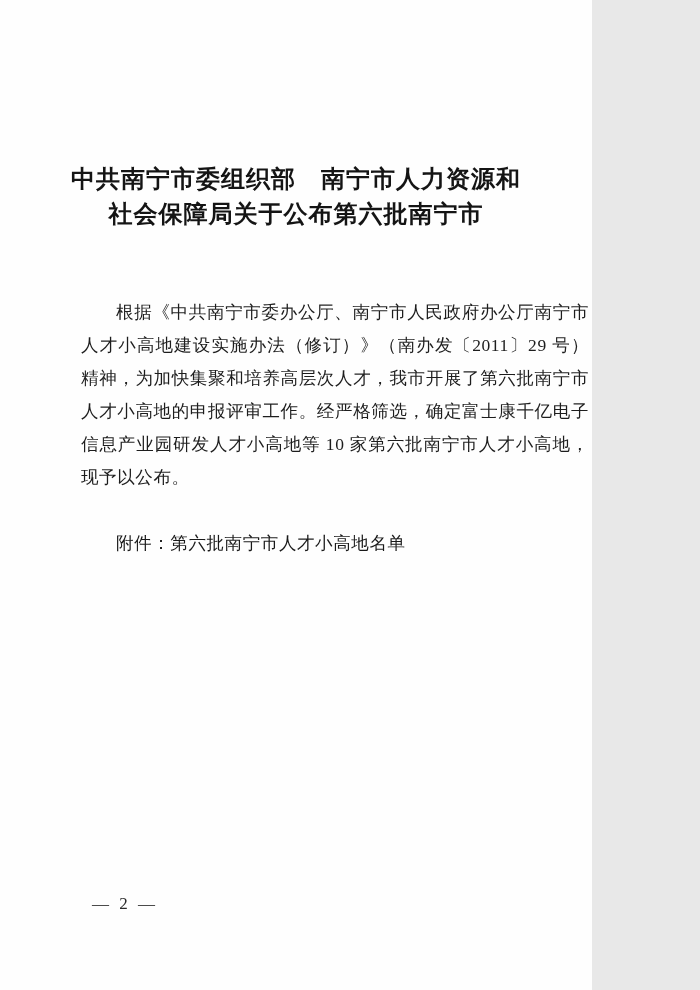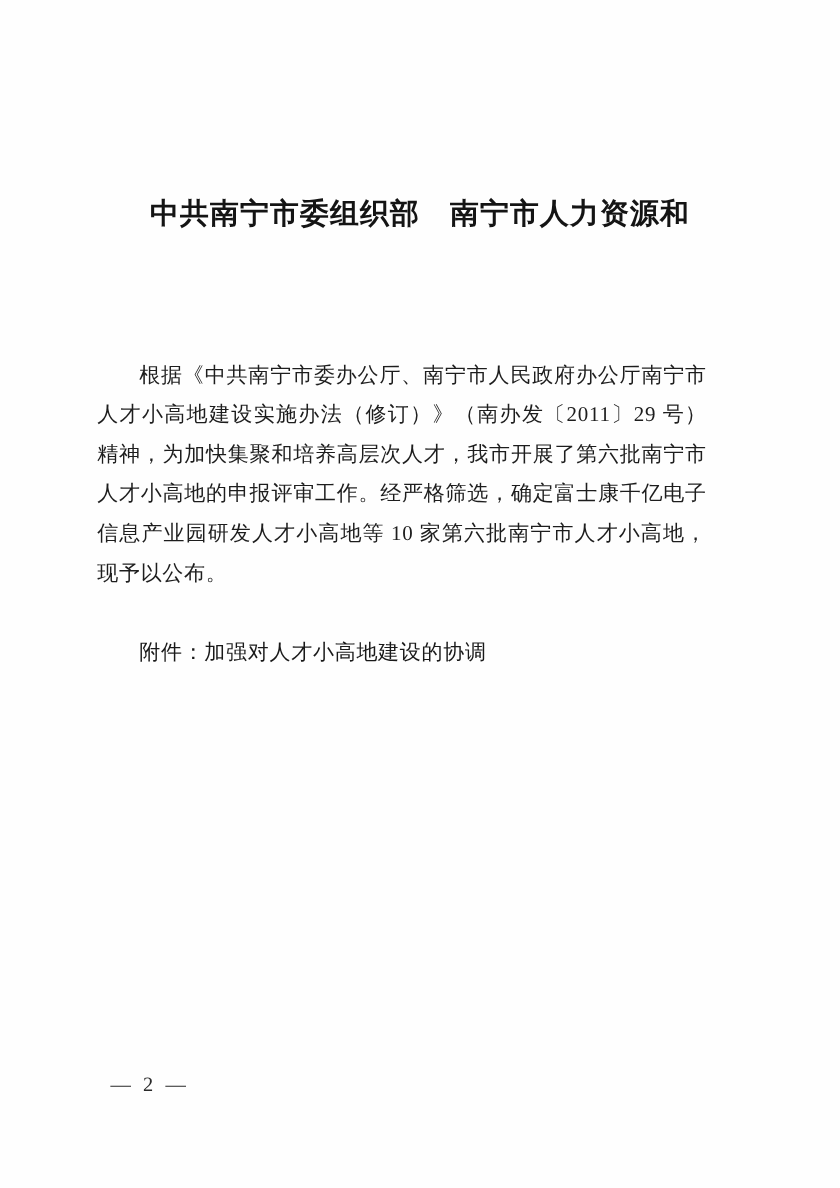--- a/index.html
+++ b/index.html
@@ -1,19 +1,19 @@
 <!DOCTYPE html>
 <html><head>
 <meta charset="utf-8">
 <style>
   * { margin: 0; padding: 0; box-sizing: border-box; }
   html, body { background: #e8e8e8; }
   .page {
     position: relative;
-    width: 700px;
+    width: 592px;
     height: 990px;
     background: #fefefe;
     overflow: hidden;
     font-family: "Liberation Serif", "DejaVu Serif", serif;
     color: #1d1d1d;
   }
   .title {
     position: absolute;
     top: 161px;
     left: 0;
@@ -57,22 +57,23 @@
     color: #2a2a2a;
   }
 </style>
 </head>
 <body>
 
 <div class="page">
 
   <h1 class="title">
     <span class="title-line">中共南宁市委组织部　南宁市人力资源和</span>
+    <span class="title-line">社会保障局关于公布第六批南宁市</span>
   </h1>
 
   <div class="content">
     <p class="para">根据《中共南宁市委办公厅、南宁市人民政府办公厅南宁市人才小高地建设实施办法（修订）》（南办发〔2011〕29 号）精神，为加快集聚和培养高层次人才，我市开展了第六批南宁市人才小高地的申报评审工作。经严格筛选，确定富士康千亿电子信息产业园研发人才小高地等 10 家第六批南宁市人才小高地，现予以公布。</p>
-    <p class="attachment">附件：加强对人才小高地建设的协调</p>
+    <p class="attachment">附件：第六批南宁市人才小高地名单</p>
   </div>
 
   <div class="page-number">— 2 —</div>
 
 </div>
 
 </body></html>

